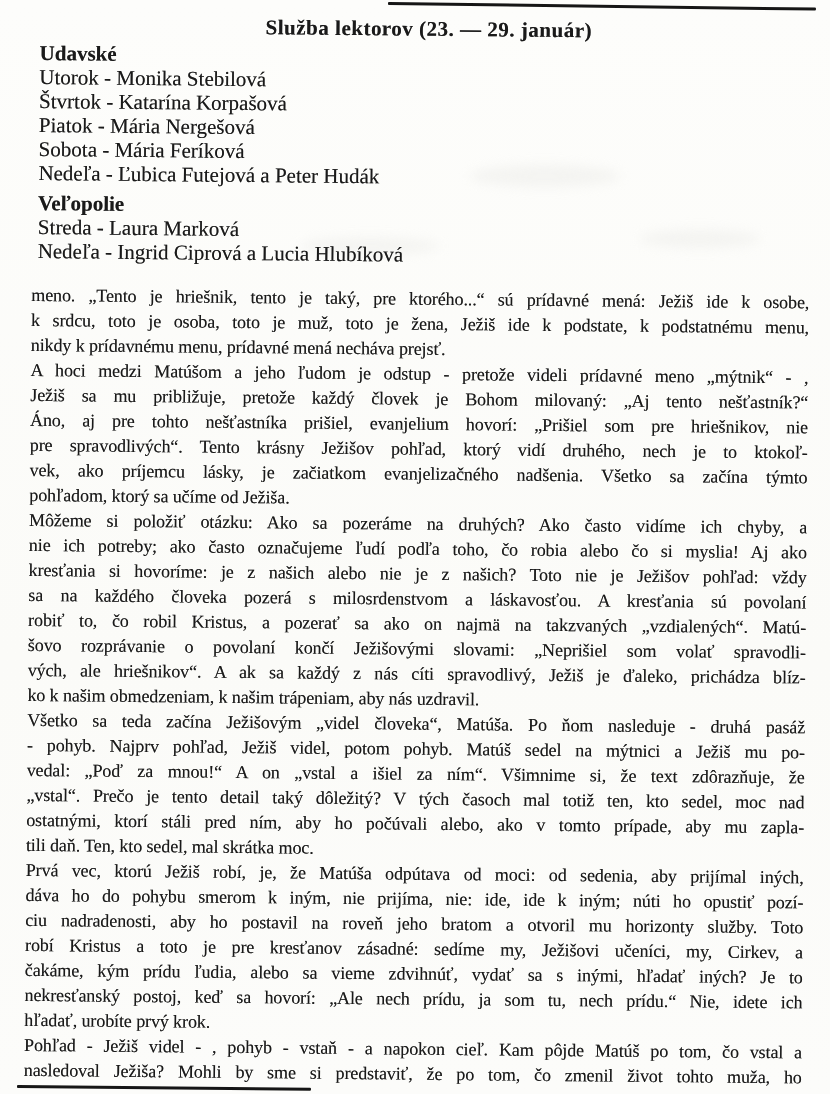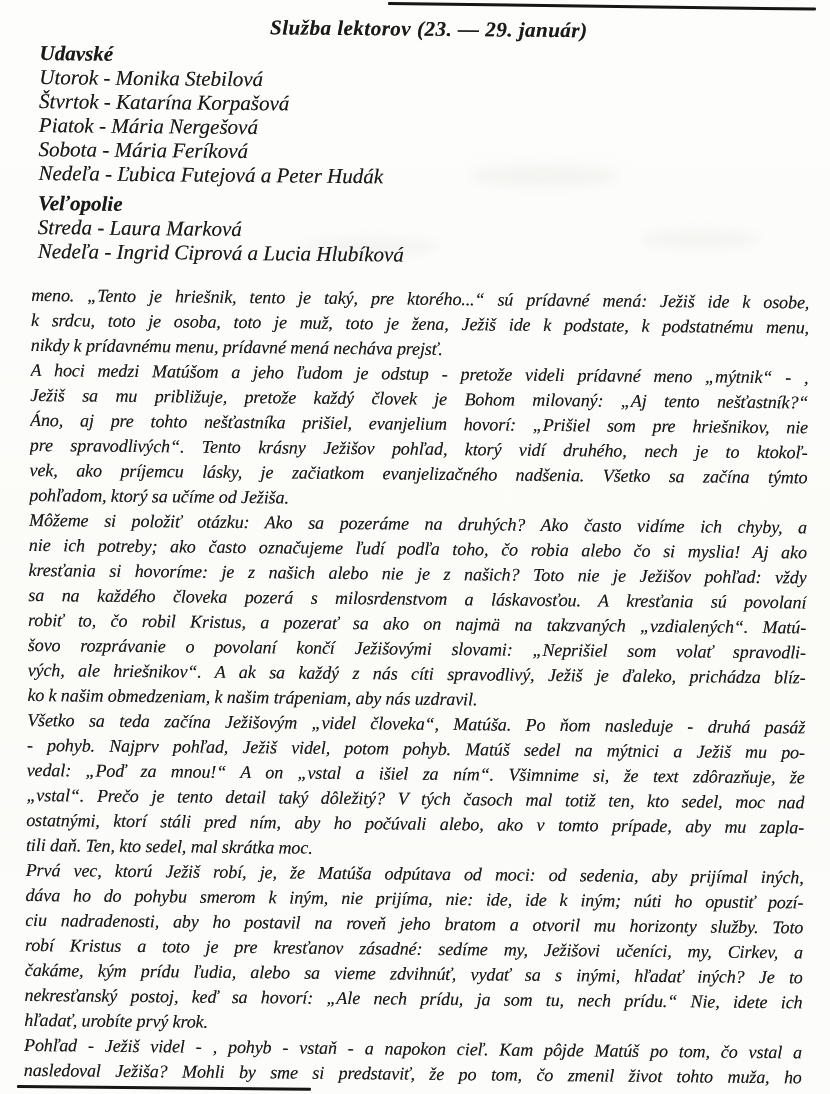--- a/index.html
+++ b/index.html
@@ -8,21 +8,20 @@
     font-family: "Liberation Serif", "DejaVu Serif", serif;
     background: #ffffff;
   }
   .page {
     position: relative;
     width: 830px;
     height: 1094px;
     background: linear-gradient(180deg, #fdfdfb 0%, #fbfbf8 60%, #fcfcfa 100%);
     overflow: hidden;
     color: var(--ink, #1a1a1a);
-    font-style: italic;
   }
   
   .smudge { position: absolute; background: #ededea; border-radius: 50%; filter: blur(6px); opacity: .55; }
   .smudge.s1 { left: 470px; top: 165px; width: 150px; height: 22px; }
   .smudge.s2 { left: 640px; top: 230px; width: 120px; height: 18px; }
   .smudge.s3 { left: 300px; top: 238px; width: 140px; height: 16px; }
 
   
   .artifact { position: absolute; background: #161616; }
   .artifact.top-edge { left: 388px; top: 2px; width: 428px; height: 3px; transform: rotate(0.75deg); transform-origin: 0 50%; border-radius: 1px; }

